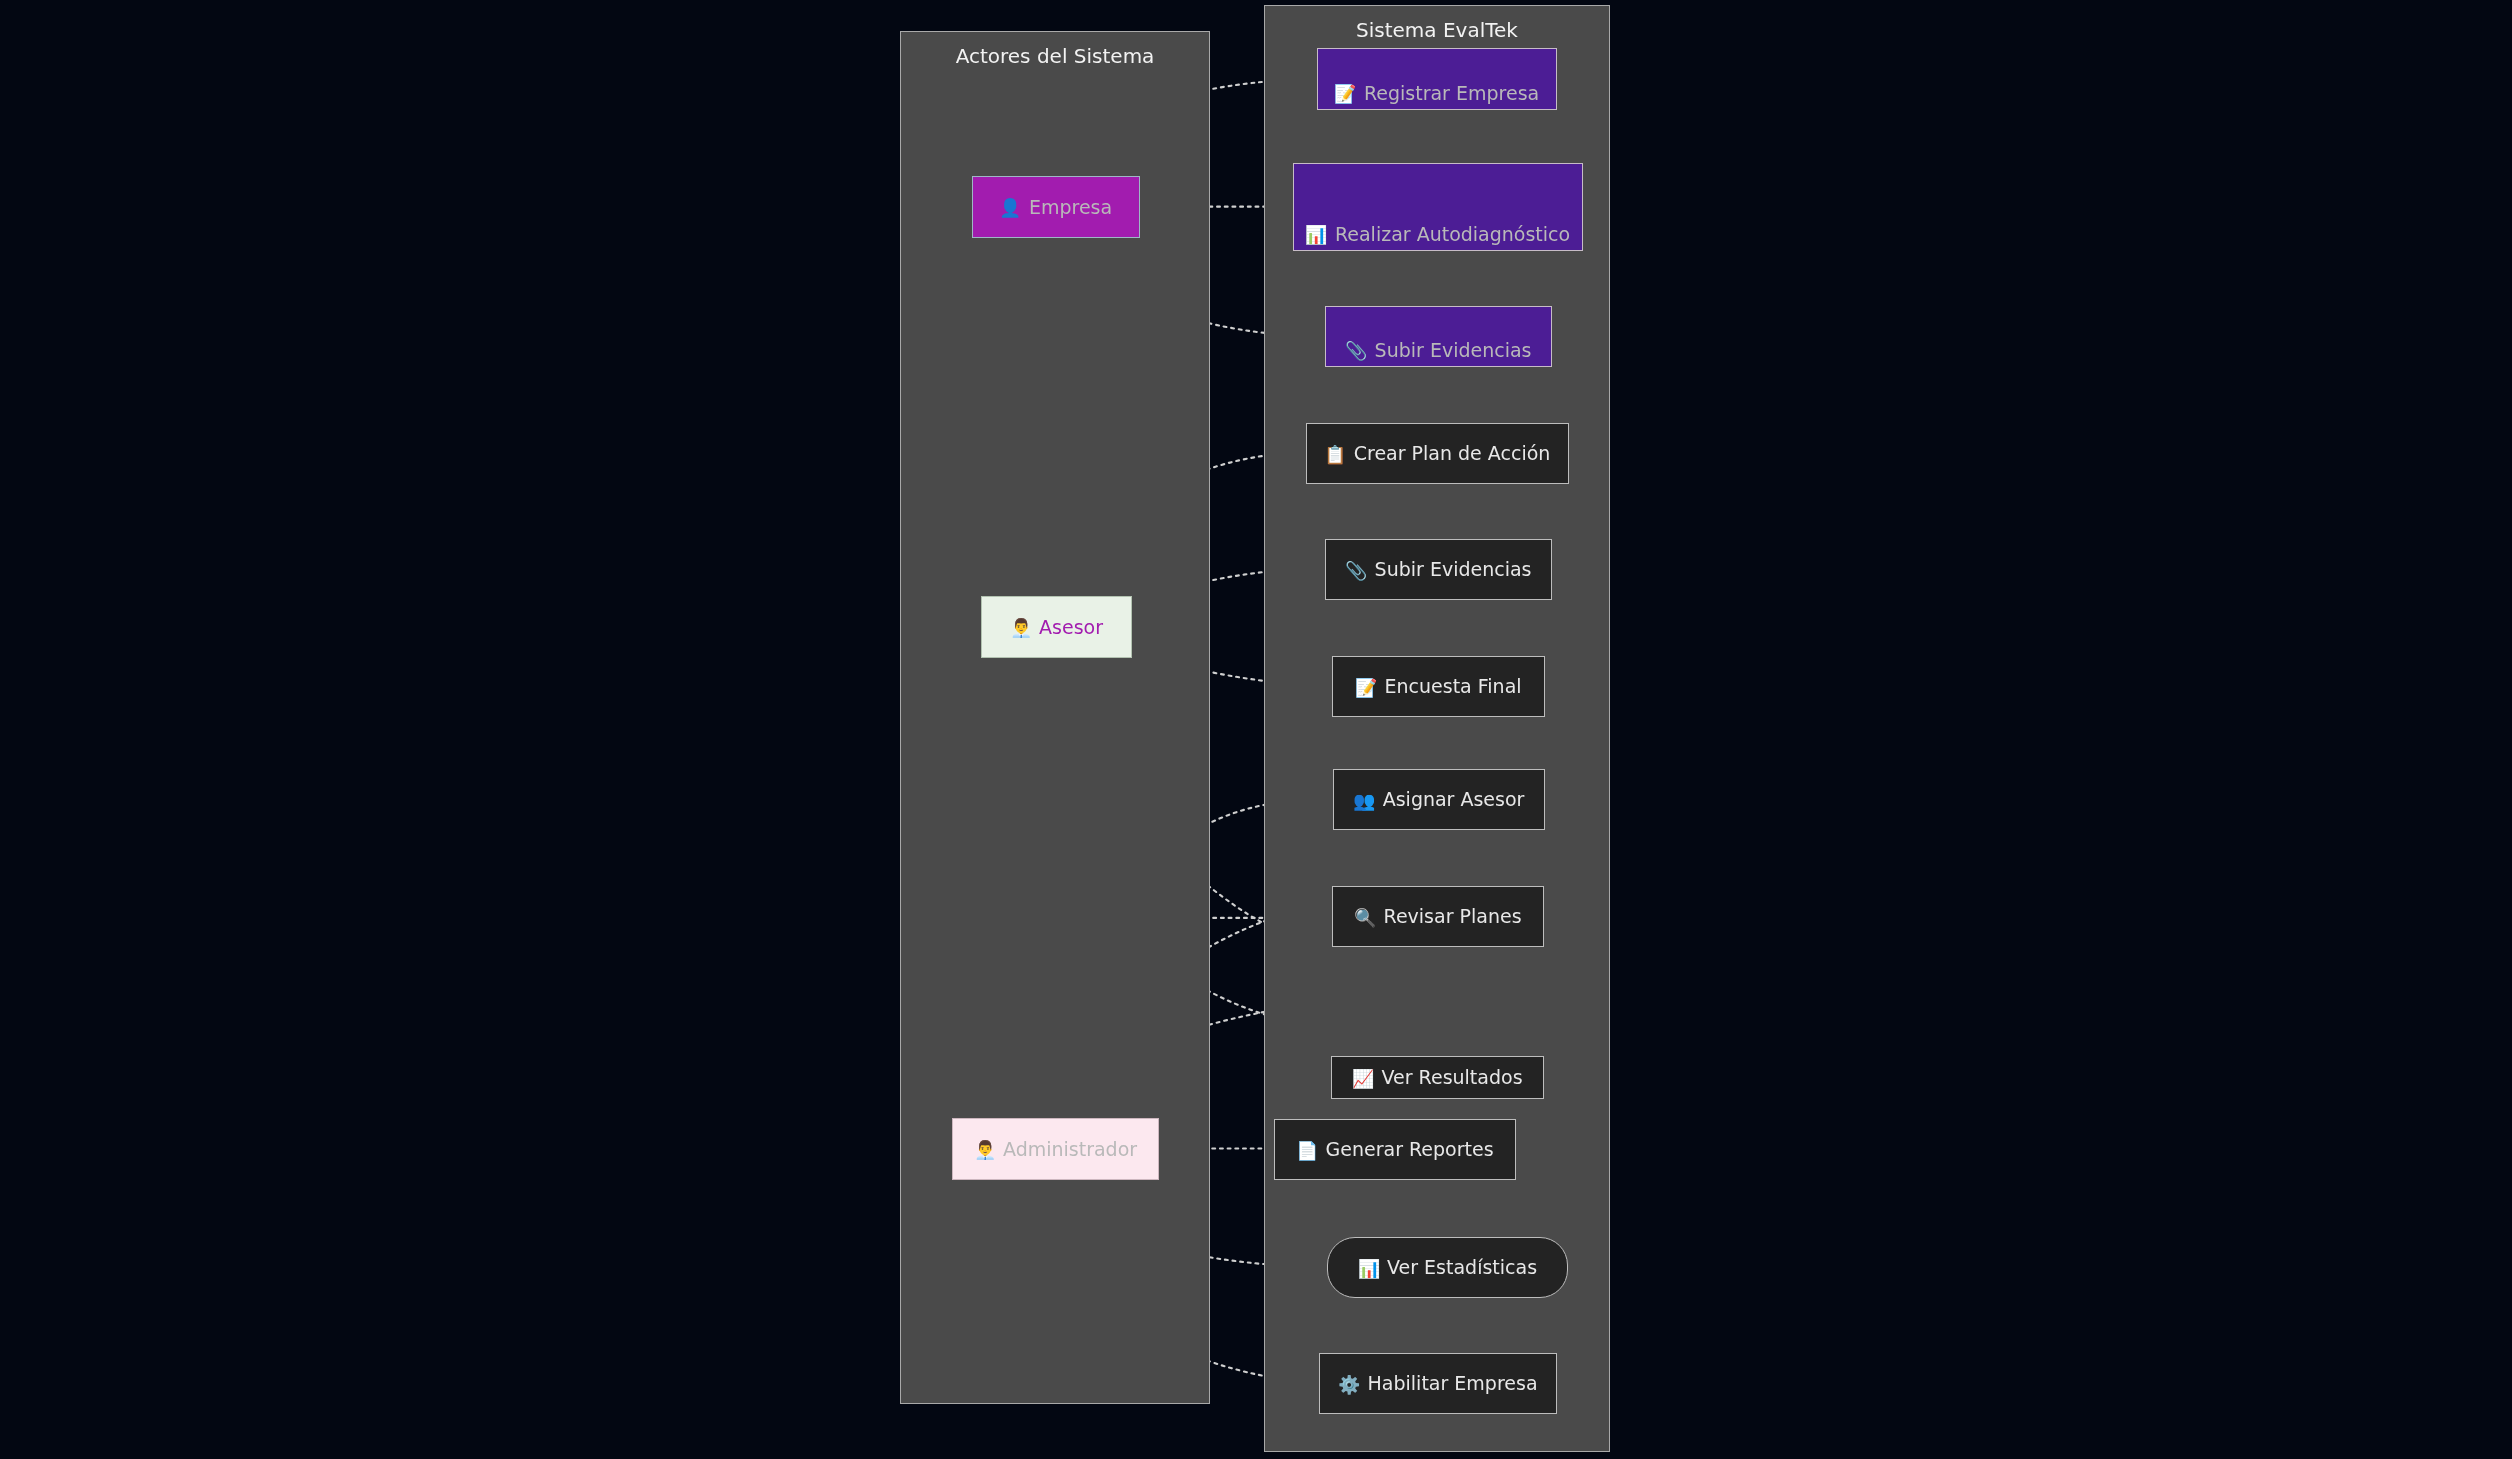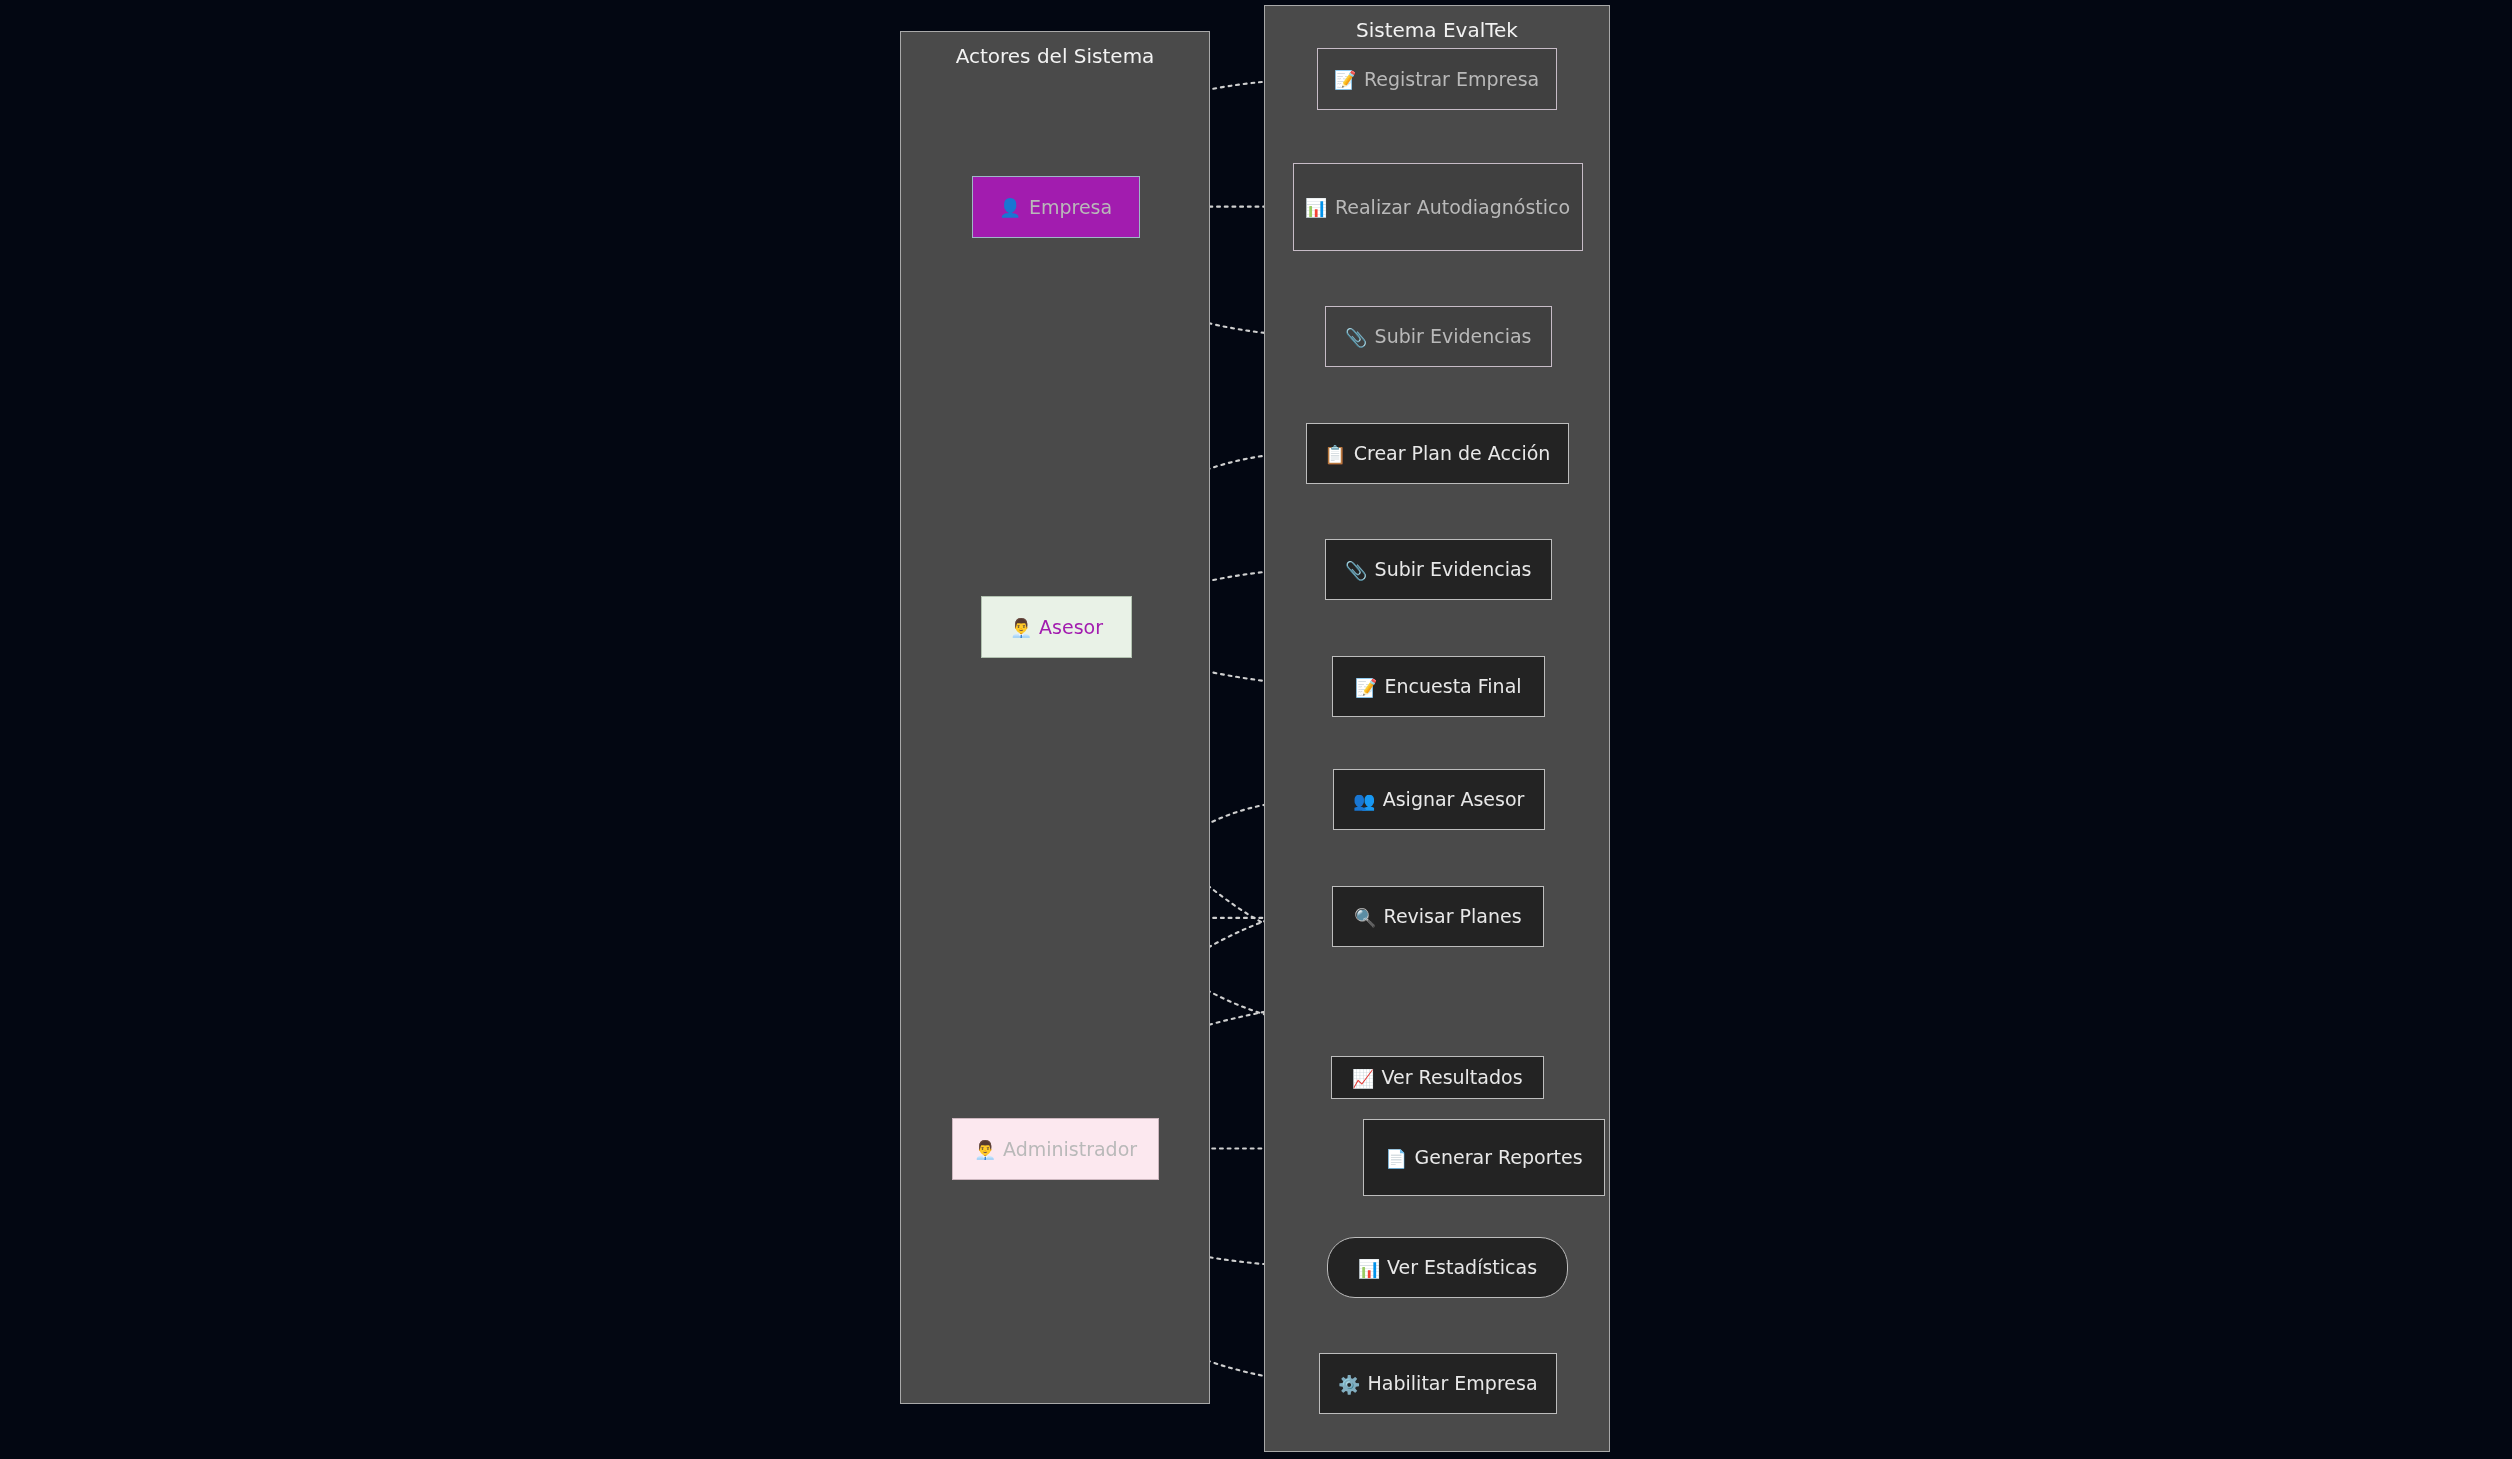--- a/index.html
+++ b/index.html
@@ -65,38 +65,38 @@
     vertical-align: middle;
   }
 
   
   .actor-empresa      { background:#a21caf; border-color:#9fb6c6; color:#b9b9b9; }
   .actor-asesor       { background:#e9f2e7; border-color:#b2c2b0; color:#a21caf; }
   .actor-consultora   { background:#fdf1dd; border-color:#cbbda4; color:#b9b9b9; }
   .actor-admin        { background:#fce8ef; border-color:#cdb7bf; color:#b9b9b9; }
 
   
-  .uc-faded  { background:#404040; border-color:#c7bcc7; color:#b9b9b9; }
+  .uc-faded  { background:#4c1d95; border-color:#c7bcc7; color:#b9b9b9;align-items:flex-end; }
   .uc-dark   { background:#232323; border-color:#bdbdbd; color:#e8e8e8; }
 
   #n-empresa      { left:972px; top:176px;  width:168px; height:62px; }
   #n-asesor       { left:981px; top:596px;  width:151px; height:62px; }
   #n-consultora   { left:928px;  top:871px;  width:255px; height:63px; }
   #n-admin        { left:952px;  top:1118px; width:207px; height:62px; }
 
   #u-registrar    { left:1317px; top:48px;   width:240px; height:62px; }
   #u-autodiag     { left:1293px; top:163px;  width:290px; height:88px; }
   #u-subir-f      { left:1325px; top:306px;  width:227px; height:61px; }
   #u-crear-plan   { left:1306px; top:423px;  width:263px; height:61px; }
   #u-subir-d      { left:1325px; top:539px;  width:227px; height:61px; }
   #u-encuesta     { left:1332px; top:656px;  width:213px; height:61px; }
   #u-asignar      { left:1333px; top:769px;  width:212px; height:61px; }
   #u-revisar      { left:1332px; top:886px;  width:212px; height:61px; }
   #u-ver-res      { left:1331px; top:1056px; width:213px; height:43px; }
-  #u-reportes     { left:1363px; top:1119px; width:242px; height:77px; }
+  #u-reportes     { left:1274px; top:1119px; width:242px; height:61px; }
   #u-estadisticas { left:1327px; top:1237px; width:241px; height:61px;border-radius:28px; }
   #u-habilitar    { left:1319px; top:1353px; width:238px; height:61px; }
 
   svg#edges {
     position: absolute;
     left: 0; top: 0;
     width: 2512px;
     height: 1459px;
     pointer-events: none;
   }

